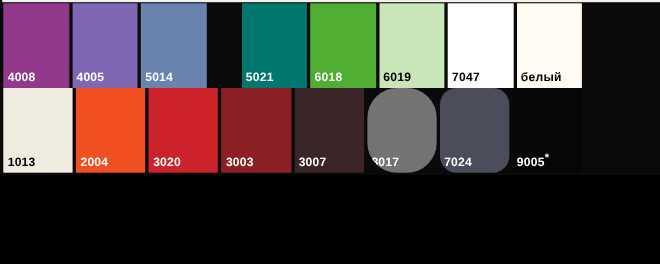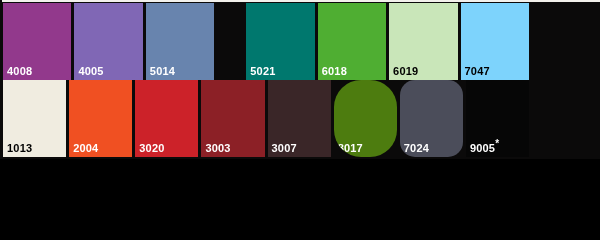--- a/index.html
+++ b/index.html
@@ -111,24 +111,27 @@
     </div>
 
     <div class="swatch" style="background: rgb(79, 174, 50);">
       <span class="swatch-label label-light">6018</span>
     </div>
 
     <div class="swatch" style="background: rgb(201, 230, 185);">
       <span class="swatch-label label-dark">6019</span>
     </div>
 
-    <div class="swatch" style="background: #7dd3fc;">
+    <div class="swatch" style="background: #ffffff;">
       <span class="swatch-label label-dark">7047</span>
     </div>
 
+    <div class="swatch" style="background: rgb(255, 251, 242);">
+      <span class="swatch-label label-dark">белый</span>
+    </div>
 
   </div>
 
   <div class="swatch-row row-bottom">
 
     <div class="swatch" style="background: rgb(240, 236, 224);">
       <span class="swatch-label label-dark">1013</span>
     </div>
 
     <div class="swatch" style="background: rgb(240, 80, 34);">
@@ -140,21 +143,21 @@
     </div>
 
     <div class="swatch" style="background: rgb(140, 32, 38); text-align: right;">
       <span class="swatch-label label-light">3003</span>
     </div>
 
     <div class="swatch" style="background: rgb(58, 38, 40);">
       <span class="swatch-label label-light">3007</span>
     </div>
 
-    <div class="swatch" style="background: #4d7c0f; border-radius: 27px;">
+    <div class="swatch" style="background: #737373; border-radius: 27px;">
       <span class="swatch-label label-light">8017</span>
     </div>
 
     <div class="swatch" style="background: rgb(75, 77, 90); border-radius: 15px;">
       <span class="swatch-label label-light">7024</span>
     </div>
 
     <div class="swatch" style="background: rgb(6, 6, 6); text-align: center;">
       <span class="swatch-label label-light"><span>9005</span><span class="star">*</span></span>
     </div>

